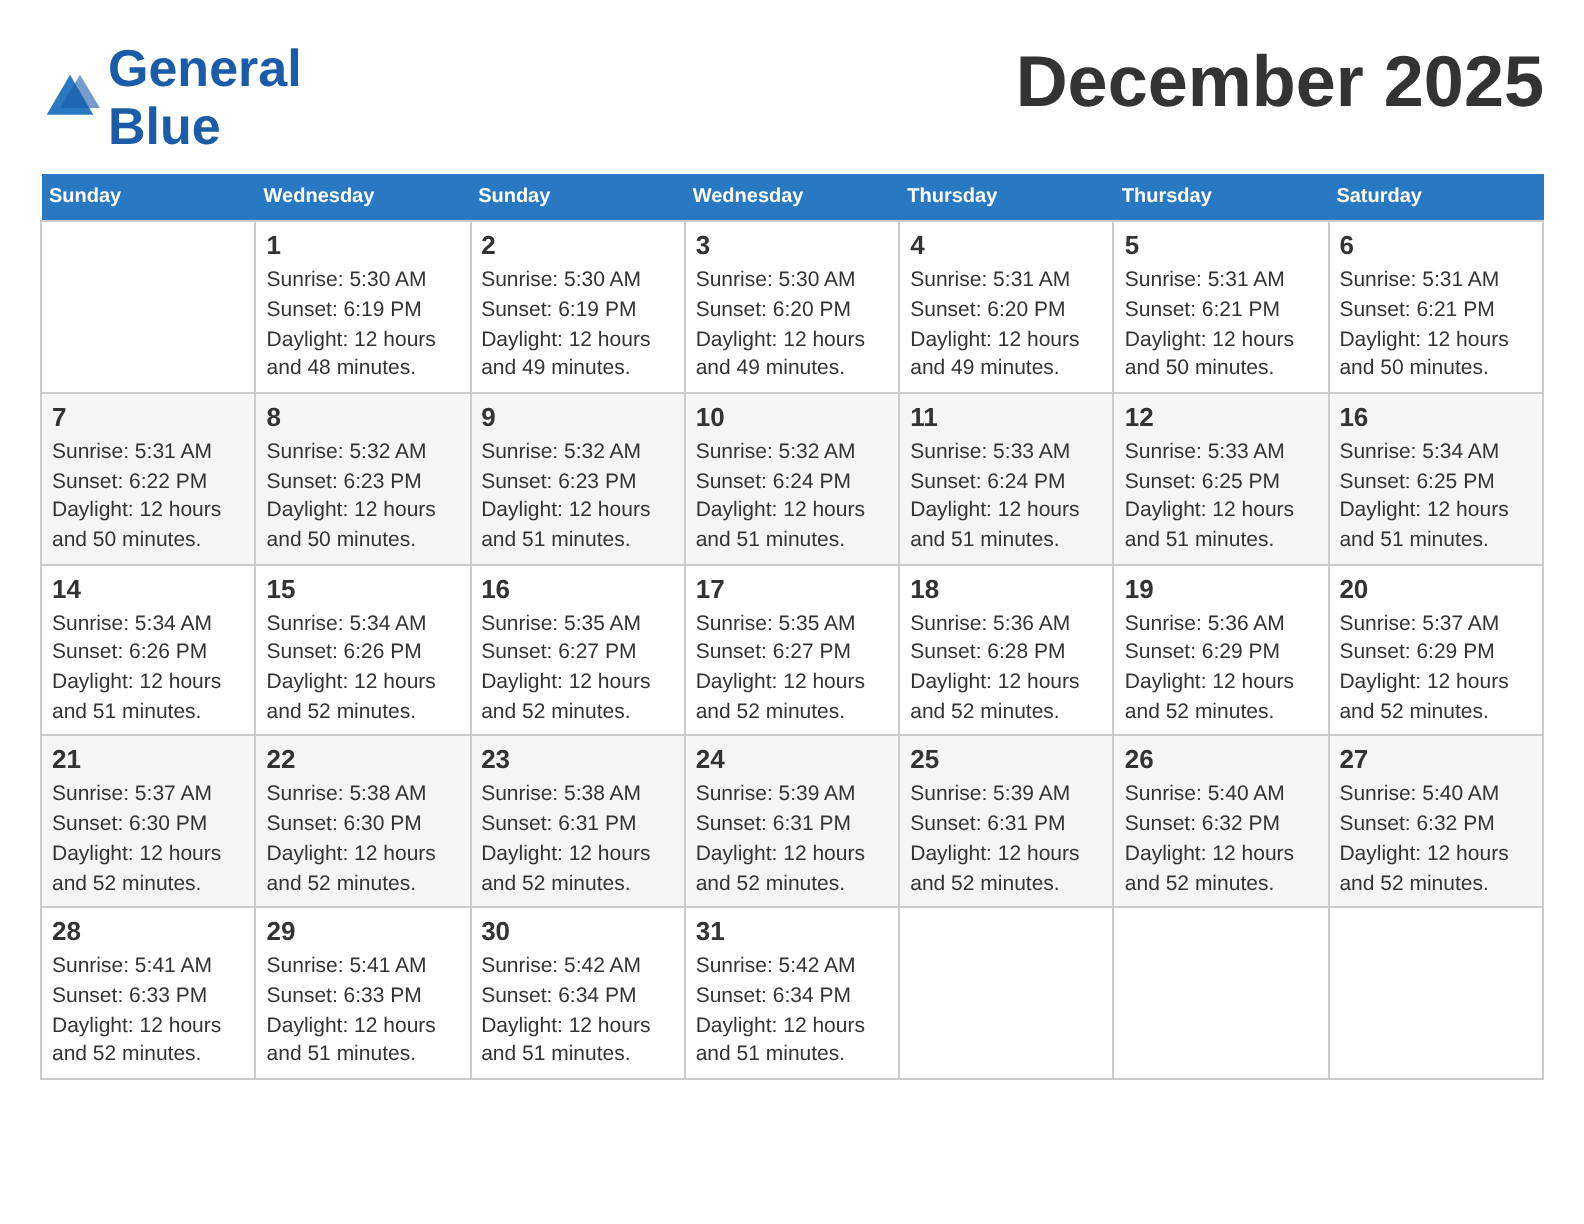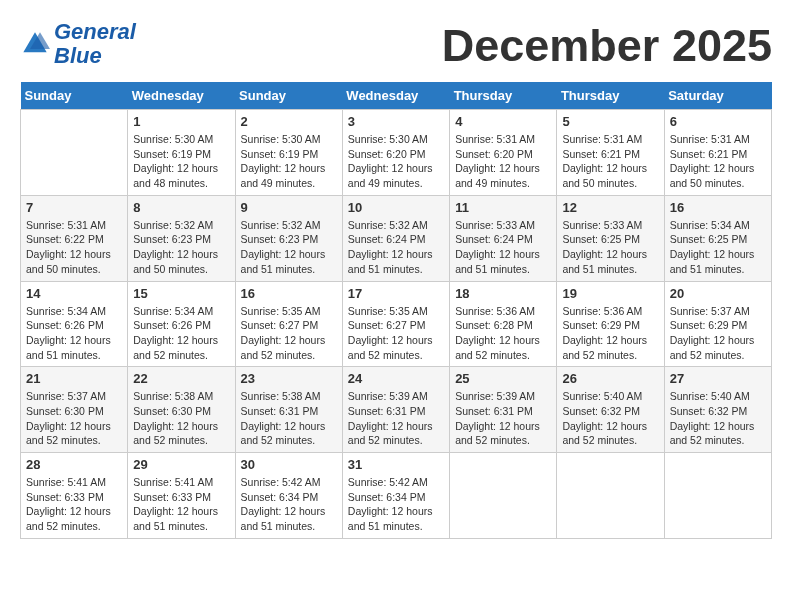--- a/index.html
+++ b/index.html
@@ -14,57 +14,56 @@
       display: flex;
       justify-content: space-between;
       align-items: flex-start;
       margin-bottom: 10px;
     }
     .logo {
       display: flex;
       align-items: center;
     }
     .logo-text {
-      font-size: 22px;
+      font-size: 26px;
       font-weight: bold;
       color: #333;
       line-height: 1.1;
-      font-style: italic;
     }
     .logo-text span {
       color: #1a5ca8;
     }
     .logo-icon {
       width: 30px;
       height: 30px;
       margin-right: 4px;
     }
     .title-section {
       text-align: right;
     }
     .month-title {
-      font-size: 45px;
+      font-size: 36px;
       font-weight: bold;
       color: #333;
     }
     .subtitle {
       font-size: 15px;
       color: #555;
     }
     table {
       width: 100%;
       border-collapse: collapse;
       font-size: 11px;
     }
     thead tr th {
       background-color: #2979c2;
       color: #fff;
       padding: 6px 4px;
       text-align: left;
-      font-size: 13px;
+      font-size: 10px;
       font-weight: bold;
       margin-left: 38px;
     }
     tbody tr td {
       border: 1px solid #ccc;
       padding: 4px 5px;
       vertical-align: top;
       width: calc(100% / 7);
       min-height: 80px;
     }

